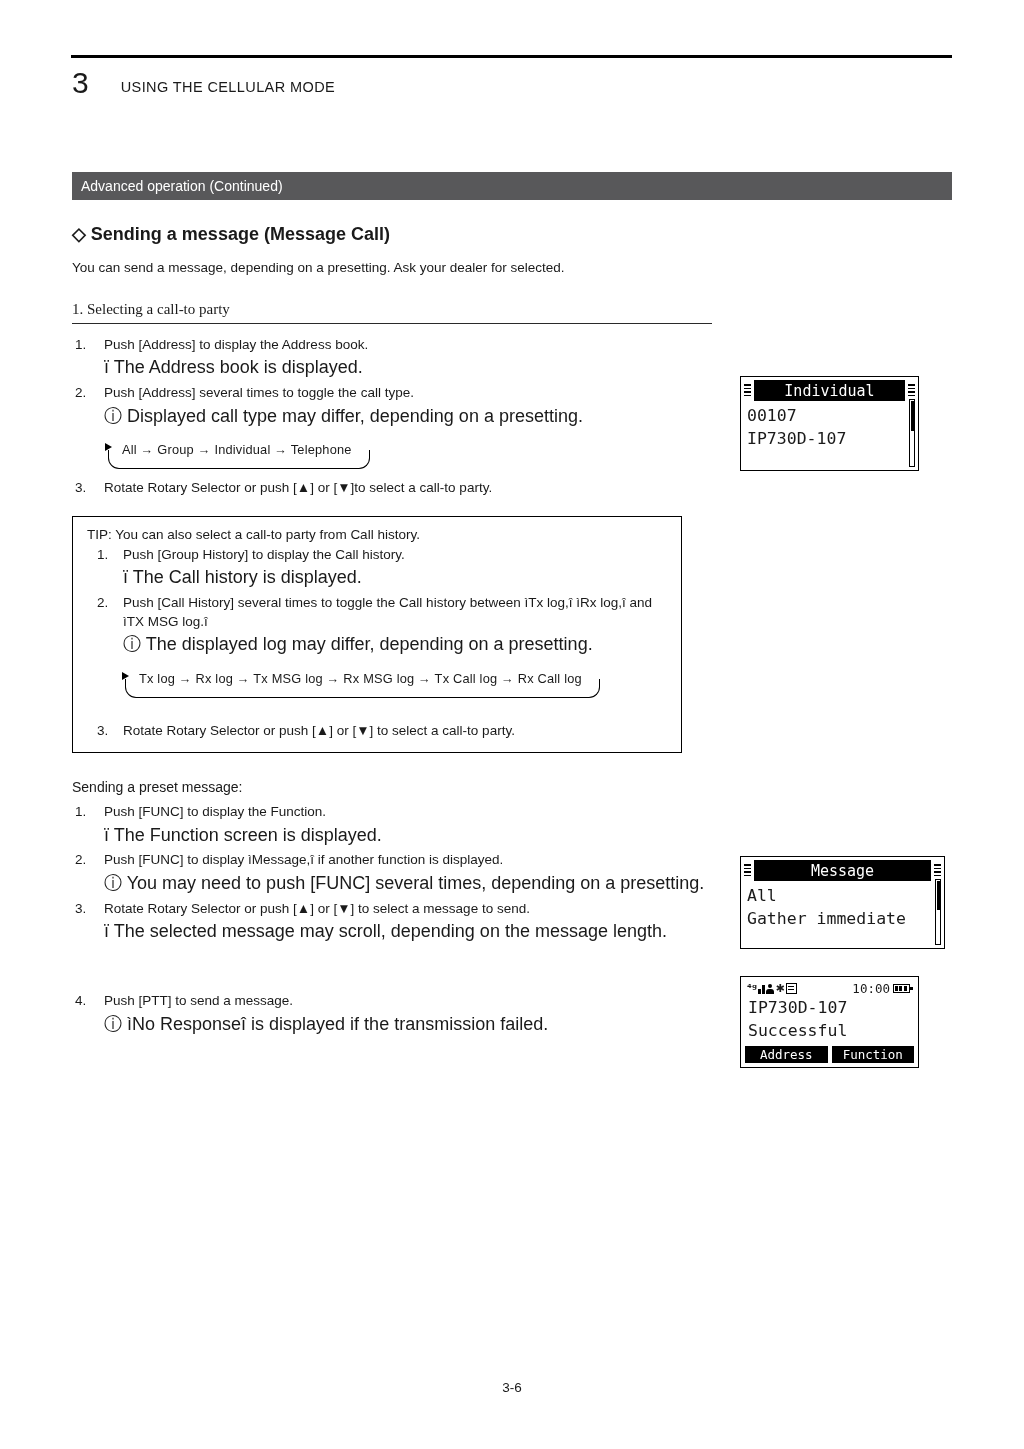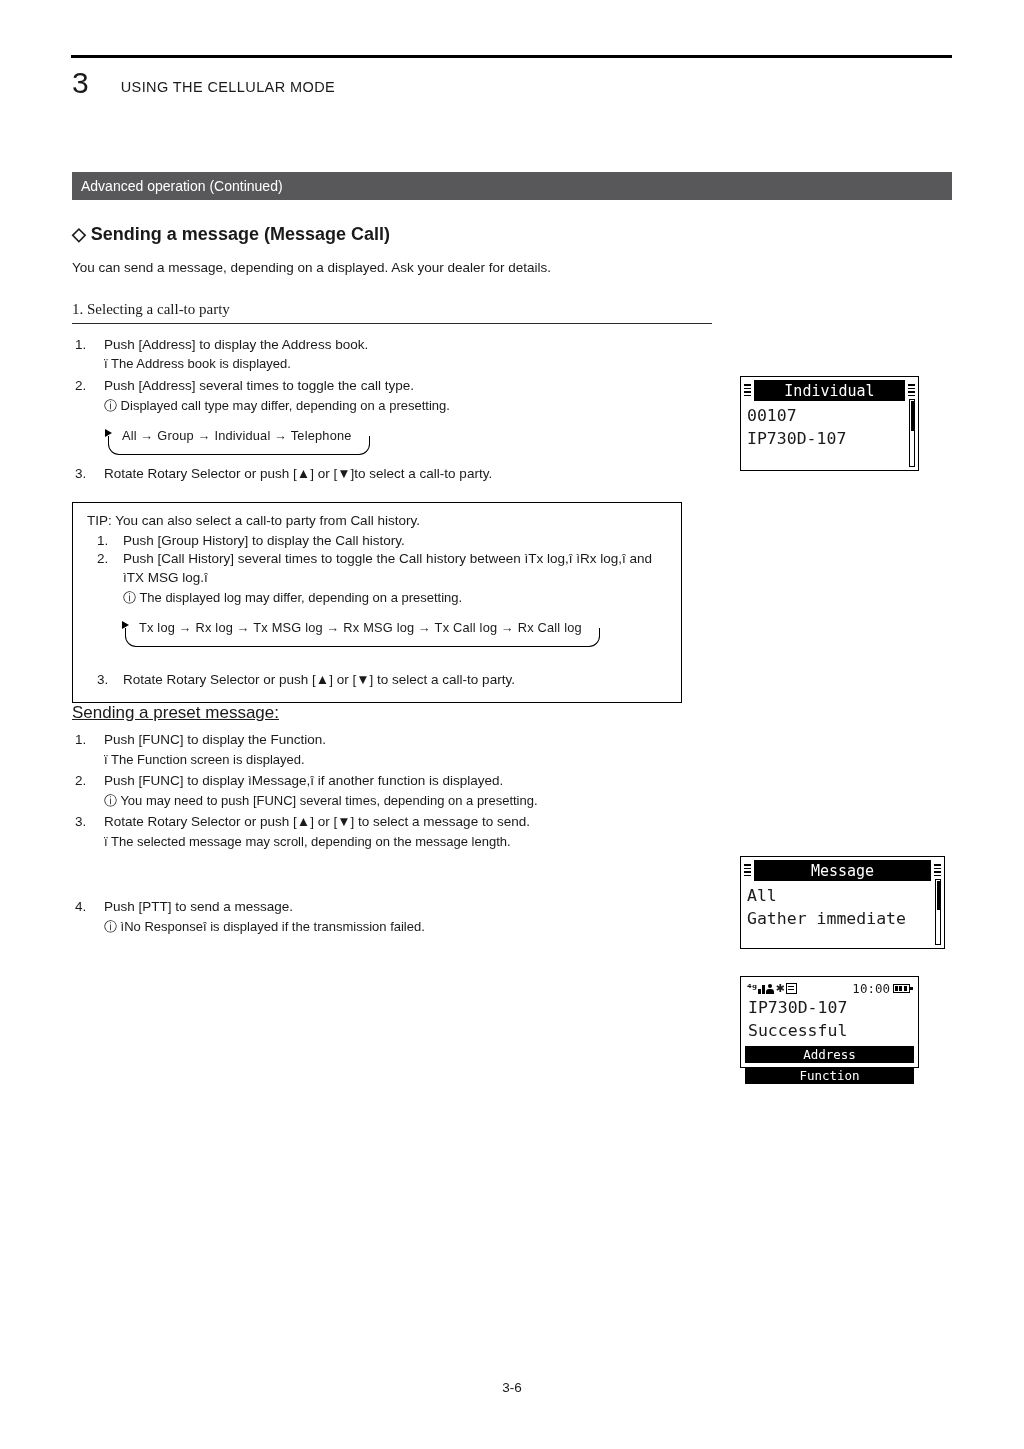--- a/index.html
+++ b/index.html
@@ -17,34 +17,34 @@
 
   .main { position:absolute; left:72px; top:224px; width:640px; }
   .sec-title { font-size:18px; font-weight:bold; line-height:1.2; }
   .intro { margin-top:14px; font-size:13.5px; }
 
   .part-heading { margin-top:26px; font-size:15px; font-weight:normal; padding-bottom:5px; border-bottom:1.3px solid #2a2a2a;font-family:Liberation Serif, serif; }
   .steps { margin-top:12px; padding-left:3px; }
   .step { display:flex; font-size:13.5px; line-height:1.4; }
   .step .num { width:29px; flex:none; }
   .step .body { flex:1; }
-  .note { font-size:13px; margin:1px 0 3px; }
+  .note { font-size:18px; margin:1px 0 3px; }
 
   .flow { position:relative; display:inline-block; margin:9px 0 20px 4px; padding:0 14px 0 14px; font-size:12.8px; letter-spacing:0.2px; }
   .flow::before { content:""; position:absolute; left:0; right:-4px; top:9px; bottom:-10px; border:1.4px solid #000; border-top:none; border-radius:0 0 11px 11px; }
   .flow::after { content:""; position:absolute; left:-3px; top:2px; width:0; height:0; border:4.5px solid transparent; border-left:7px solid #000; }
 
   .tip { margin-top:18px; width:610px; border:1.6px solid #000; padding:10px 14px 12px; font-size:13.5px; }
   .tip-title { margin-bottom:4px; }
   .tip .step { padding-left:10px; }
   .tip .step .num { width:26px; }
   .tip .step.last { margin-top:14px; }
   .tip .flow { margin-left:2px; }
 
-  .subheading { font-size:17px;text-decoration:underline; }
+  .subheading { margin-top:26px; font-size:14px; }
   .steps.p2 { margin-top:8px; }
   .step.gap-top { margin-top:44px; }
 
   
   .lcd { position:absolute; border:1.6px solid #000; background:#fff; font-family:"DejaVu Sans Mono", monospace; padding:2px; }
   .lcd-head { display:flex; align-items:center; gap:3px; padding:1px 1px 1px 1px; }
   .hatch { width:7px; height:13px; flex:none; background:repeating-linear-gradient(to bottom, #000 0 1.6px, transparent 1.6px 3.6px); }
   .lcd-title { flex:1; background:#000; color:#fff; font-size:15px; text-align:center; padding:1.5px 0; }
   .lcd-rows { padding:3px 16px 2px 4px; }
   .lcd-line { font-size:16.5px; line-height:1.38; white-space:nowrap; overflow:hidden; }
@@ -61,21 +61,21 @@
   .icon-user::before { content:""; position:absolute; top:0; left:2.5px; width:4px; height:4px; background:#000; border-radius:50%; }
   .icon-user::after { content:""; position:absolute; bottom:0; left:0.5px; width:8px; height:4.5px; background:#000; border-radius:3px 3px 0 0; }
   .star { font-size:11px; }
   .icon-msg { width:11px; height:11px; border:1px solid #000; display:inline-block; position:relative; background:#fff; }
   .icon-msg::after { content:""; position:absolute; left:1.5px; right:1.5px; top:2px; height:6px; background:repeating-linear-gradient(to bottom, #000 0 1.3px, transparent 1.3px 2.8px); }
   .time { margin-left:auto; font-family:"DejaVu Sans Mono", monospace; font-size:12.5px; }
   .icon-battery { position:relative; width:17px; height:9px; border:1px solid #000; display:inline-block; margin-left:2px; margin-right:2px; }
   .icon-battery::before { content:""; position:absolute; right:-3.5px; top:1.5px; width:2.5px; height:3.5px; background:#000; }
   .icon-battery::after { content:""; position:absolute; inset:1px; background:repeating-linear-gradient(to right, #000 0 3px, #fff 3px 4.5px); }
   .lcd-status .lcd-line { padding:0 5px; }
-  .btn-row { display:flex; gap:4px; padding:3px 2px 1px;flex-direction:column; }
+  .btn-row { display:flex; gap:4px; padding:3px 2px 1px; }
   .lcd-btn { flex:1; background:#000; color:#fff; text-align:center; font-size:12.5px; padding:1px 0; }
 
   .footer { position:absolute; top:1380px; left:0; width:100%; text-align:center; font-size:13.5px; }
 </style>
 </head>
 <body>
 
 <div class="page">
 
   <div class="top-rule"></div>
@@ -85,21 +85,21 @@
     <span class="chapter-title">USING THE CELLULAR MODE</span>
   </header>
 
   <div class="banner">
     <span>Advanced operation (Continued)</span>
   </div>
 
   <main class="main">
 
     <h1 class="sec-title">◇ Sending a message (Message Call)</h1>
-    <p class="intro">You can send a message, depending on a displayed. Ask your dealer for details.</p>
+    <p class="intro">You can send a message, depending on a presetting. Ask your dealer for selected.</p>
 
     <h2 class="part-heading">1. Selecting a call-to party</h2>
     <div class="steps">
       <div class="step">
         <span class="num">1.</span>
         <div class="body">
           <div>Push [Address] to display the Address book.</div>
           <div class="note">ï The Address book is displayed.</div>
         </div>
       </div>
@@ -120,20 +120,21 @@
         </div>
       </div>
     </div>
 
     <div class="tip">
       <div class="tip-title">TIP: You can also select a call-to party from Call history.</div>
       <div class="step">
         <span class="num">1.</span>
         <div class="body">
           <div>Push [Group History] to display the Call history.</div>
+          <div class="note">ï The Call history is displayed.</div>
         </div>
       </div>
       <div class="step">
         <span class="num">2.</span>
         <div class="body">
           <div>Push [Call History] several times to toggle the Call history between ìTx log,î ìRx log,î and ìTX MSG log.î</div>
           <div class="note">ⓘ The displayed log may differ, depending on a presetting.</div>
           <div class="flow">
             <span>Tx log → Rx log → Tx MSG log → Rx MSG log → Tx Call log → Rx Call log</span>
           </div>

